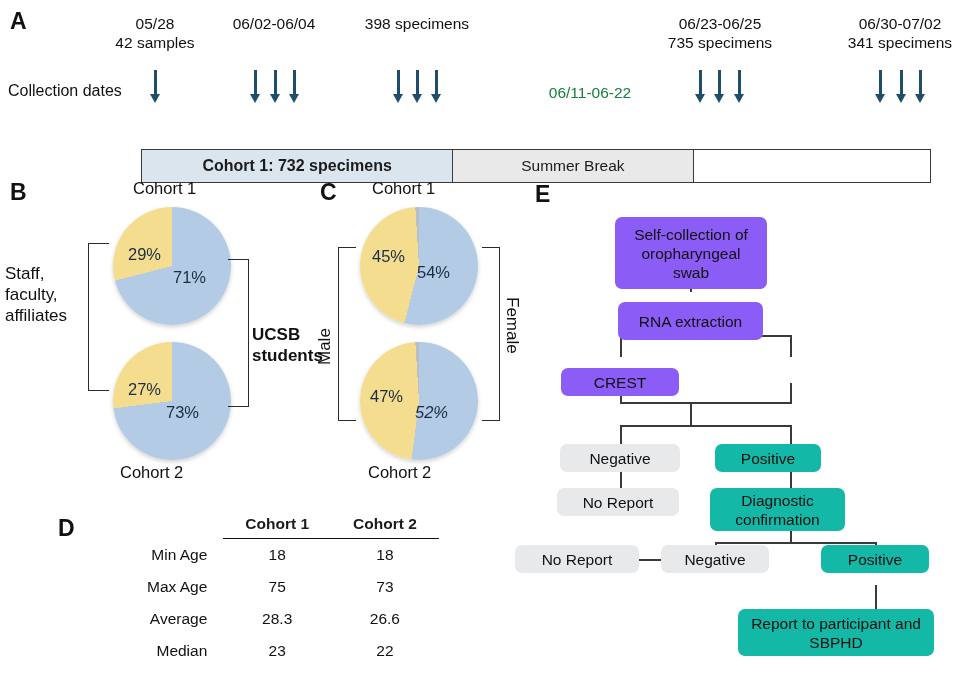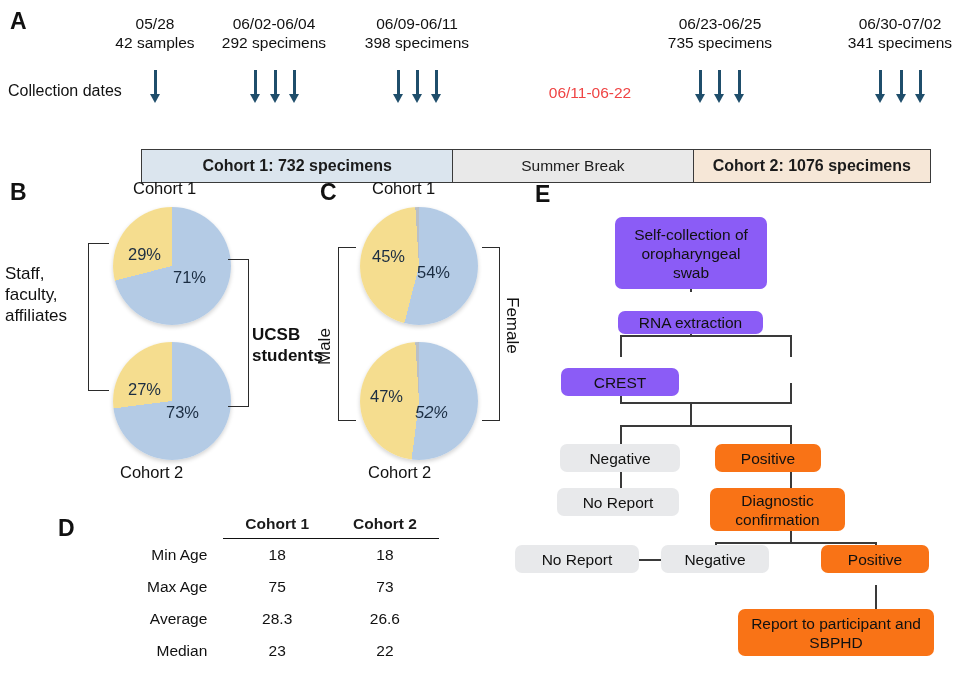--- a/index.html
+++ b/index.html
@@ -20,21 +20,21 @@
   .arrow{position:absolute;width:10px;}
   .arrow .shaft{position:absolute;left:4px;top:0;width:2.5px;height:26px;background:#1f4e6b;}
   .arrow .head{position:absolute;left:0;top:24px;width:0;height:0;
      border-left:5px solid transparent;border-right:5px solid transparent;border-top:9px solid #1f4e6b;}
   .timeline{position:absolute;left:141px;top:105px;height:34px;width:790px;
      display:flex;border:1.4px solid #3a3a3a;box-sizing:border-box;margin-top:44px;}
   .tlseg{display:flex;align-items:center;justify-content:center;box-sizing:border-box;height:100%;}
   .tl1{background:#dbe5ee;width:39.5%;font-weight:bold;font-size:16px;border-right:1.4px solid #3a3a3a;}
   .tl2{background:#e9e9e9;width:30.5%;font-size:15.5px;border-right:1.4px solid #3a3a3a;}
   .tl3{background:#f6e7d7;width:30%;font-weight:bold;font-size:16px;}
-  .break-label{position:absolute;left:490px;top:84px;width:200px;text-align:center;font-size:15.5px;color:#ef4444;}
+  .break-label{position:absolute;left:490px;top:84px;width:200px;text-align:center;font-size:15.5px;color:#15803d;}
 
   
   .pie{position:absolute;border-radius:50%;
        box-shadow:0 2px 4px rgba(0,0,0,0.18);}
   .pielabel{position:absolute;font-size:16.5px;color:#1b2d42;white-space:nowrap;}
   .pietitle{position:absolute;font-size:16.5px;color:#111;white-space:nowrap;}
   .brk{position:absolute;border:1.3px solid #2b2b2b;background:transparent;}
   .brk-left{border-right:none;}
   .brk-right{border-left:none;}
   .sidetext{position:absolute;font-size:17px;line-height:21px;color:#111;}
@@ -49,43 +49,41 @@
   table.ages td{padding:7px 22px;text-align:center;font-size:15.5px;color:#111;}
   table.ages td.rowlabel{text-align:right;padding-right:16px;}
   table.ages tr.headrow th.uline-span{border-bottom:1.6px solid #111;}
 
   
   #panelE{position:absolute;left:505px;top:175px;width:471px;height:508px;}
   .node{position:absolute;border-radius:7px;display:flex;align-items:center;justify-content:center;
         text-align:center;font-size:15.5px;line-height:19px;color:#111;box-sizing:border-box;padding:3px 8px;}
   .n-blue{background:#8b5cf6;margin-top:12px;}
   .n-gray{background:#e8e9eb;}
-  .n-peach{background:#f97316;}
+  .n-peach{background:#14b8a6;}
   .ln{position:absolute;background:#3a3a3a;}
   .lnv{width:1.6px;}
   .lnh{height:1.6px;}
 </style>
 </head>
 <body>
 
 <div class="fig">
 
   <div id="panelA">
     <div class="abs panel-letter" style="left:10px;top:8px;">A</div>
 
     <div class="dategrp" style="left:85px;top:14px;width:140px;">
       <span>05/28</span>
       <span>42 samples</span>
     </div>
     <div class="dategrp" style="left:194px;top:14px;width:160px;">
       <span>06/02-06/04</span>
-      <span>292 specimens</span>
     </div>
     <div class="dategrp" style="left:337px;top:14px;width:160px;">
-      <span>06/09-06/11</span>
       <span>398 specimens</span>
     </div>
     <div class="dategrp" style="left:640px;top:14px;width:160px;">
       <span>06/23-06/25</span>
       <span>735 specimens</span>
     </div>
     <div class="dategrp" style="left:820px;top:14px;width:160px;">
       <span>06/30-07/02</span>
       <span>341 specimens</span>
     </div>
@@ -147,21 +145,20 @@
     <div class="arrow" style="left:915px;top:70px;">
         <div class="shaft"></div>
         <div class="head"></div>
       </div>
 
     <div class="break-label">06/11-06-22</div>
 
     <div class="timeline">
       <div class="tlseg tl1">Cohort 1: 732 specimens</div>
       <div class="tlseg tl2">Summer Break</div>
-      <div class="tlseg tl3">Cohort 2: 1076 specimens</div>
     </div>
   </div>
 
   <div class="abs" style="left:0;top:175px;width:310px;height:310px;">
     <div class="abs panel-letter" style="left:10px;top:4px;">B</div>
 
     <div class="pietitle" style="left:133px;top:4px;">Cohort 1</div>
 
     <div class="pie" style="left:113px;top:32px;width:118px;height:118px;
        background:conic-gradient(#b4cbe5 0deg 255.6deg, #f5dd8f 255.6deg 360deg);"></div>
@@ -275,21 +272,21 @@
     <div class="ln lnh" style="left:210px;top:367px;width:160px;"></div>
     <div class="ln lnv" style="left:210px;top:367px;height:18px;"></div>
     <div class="ln lnv" style="left:370px;top:367px;height:18px;"></div>
 
     <div class="ln lnh" style="left:134px;top:384px;width:22px;"></div>
 
     <div class="ln lnv" style="left:370px;top:410px;height:26px;"></div>
 
     <div class="node n-blue" style="left:110px;top:30px;width:152px;height:72px;">Self-collection of oropharyngeal swab</div>
 
-    <div class="node n-blue" style="left:113px;top:124px;width:145px;height:23px;">RNA extraction</div>
+    <div class="node n-blue" style="left:113px;top:115px;width:145px;height:38px;">RNA extraction</div>
 
     <div class="node n-blue" style="left:56px;top:181px;width:118px;height:28px;">CREST</div>
 
     <div class="node n-gray" style="left:55px;top:269px;width:120px;height:28px;">Negative</div>
     <div class="node n-peach" style="left:210px;top:269px;width:106px;height:28px;">Positive</div>
 
     <div class="node n-gray" style="left:52px;top:313px;width:122px;height:28px;">No Report</div>
 
     <div class="node n-peach" style="left:205px;top:313px;width:135px;height:43px;">Diagnostic confirmation</div>
 

